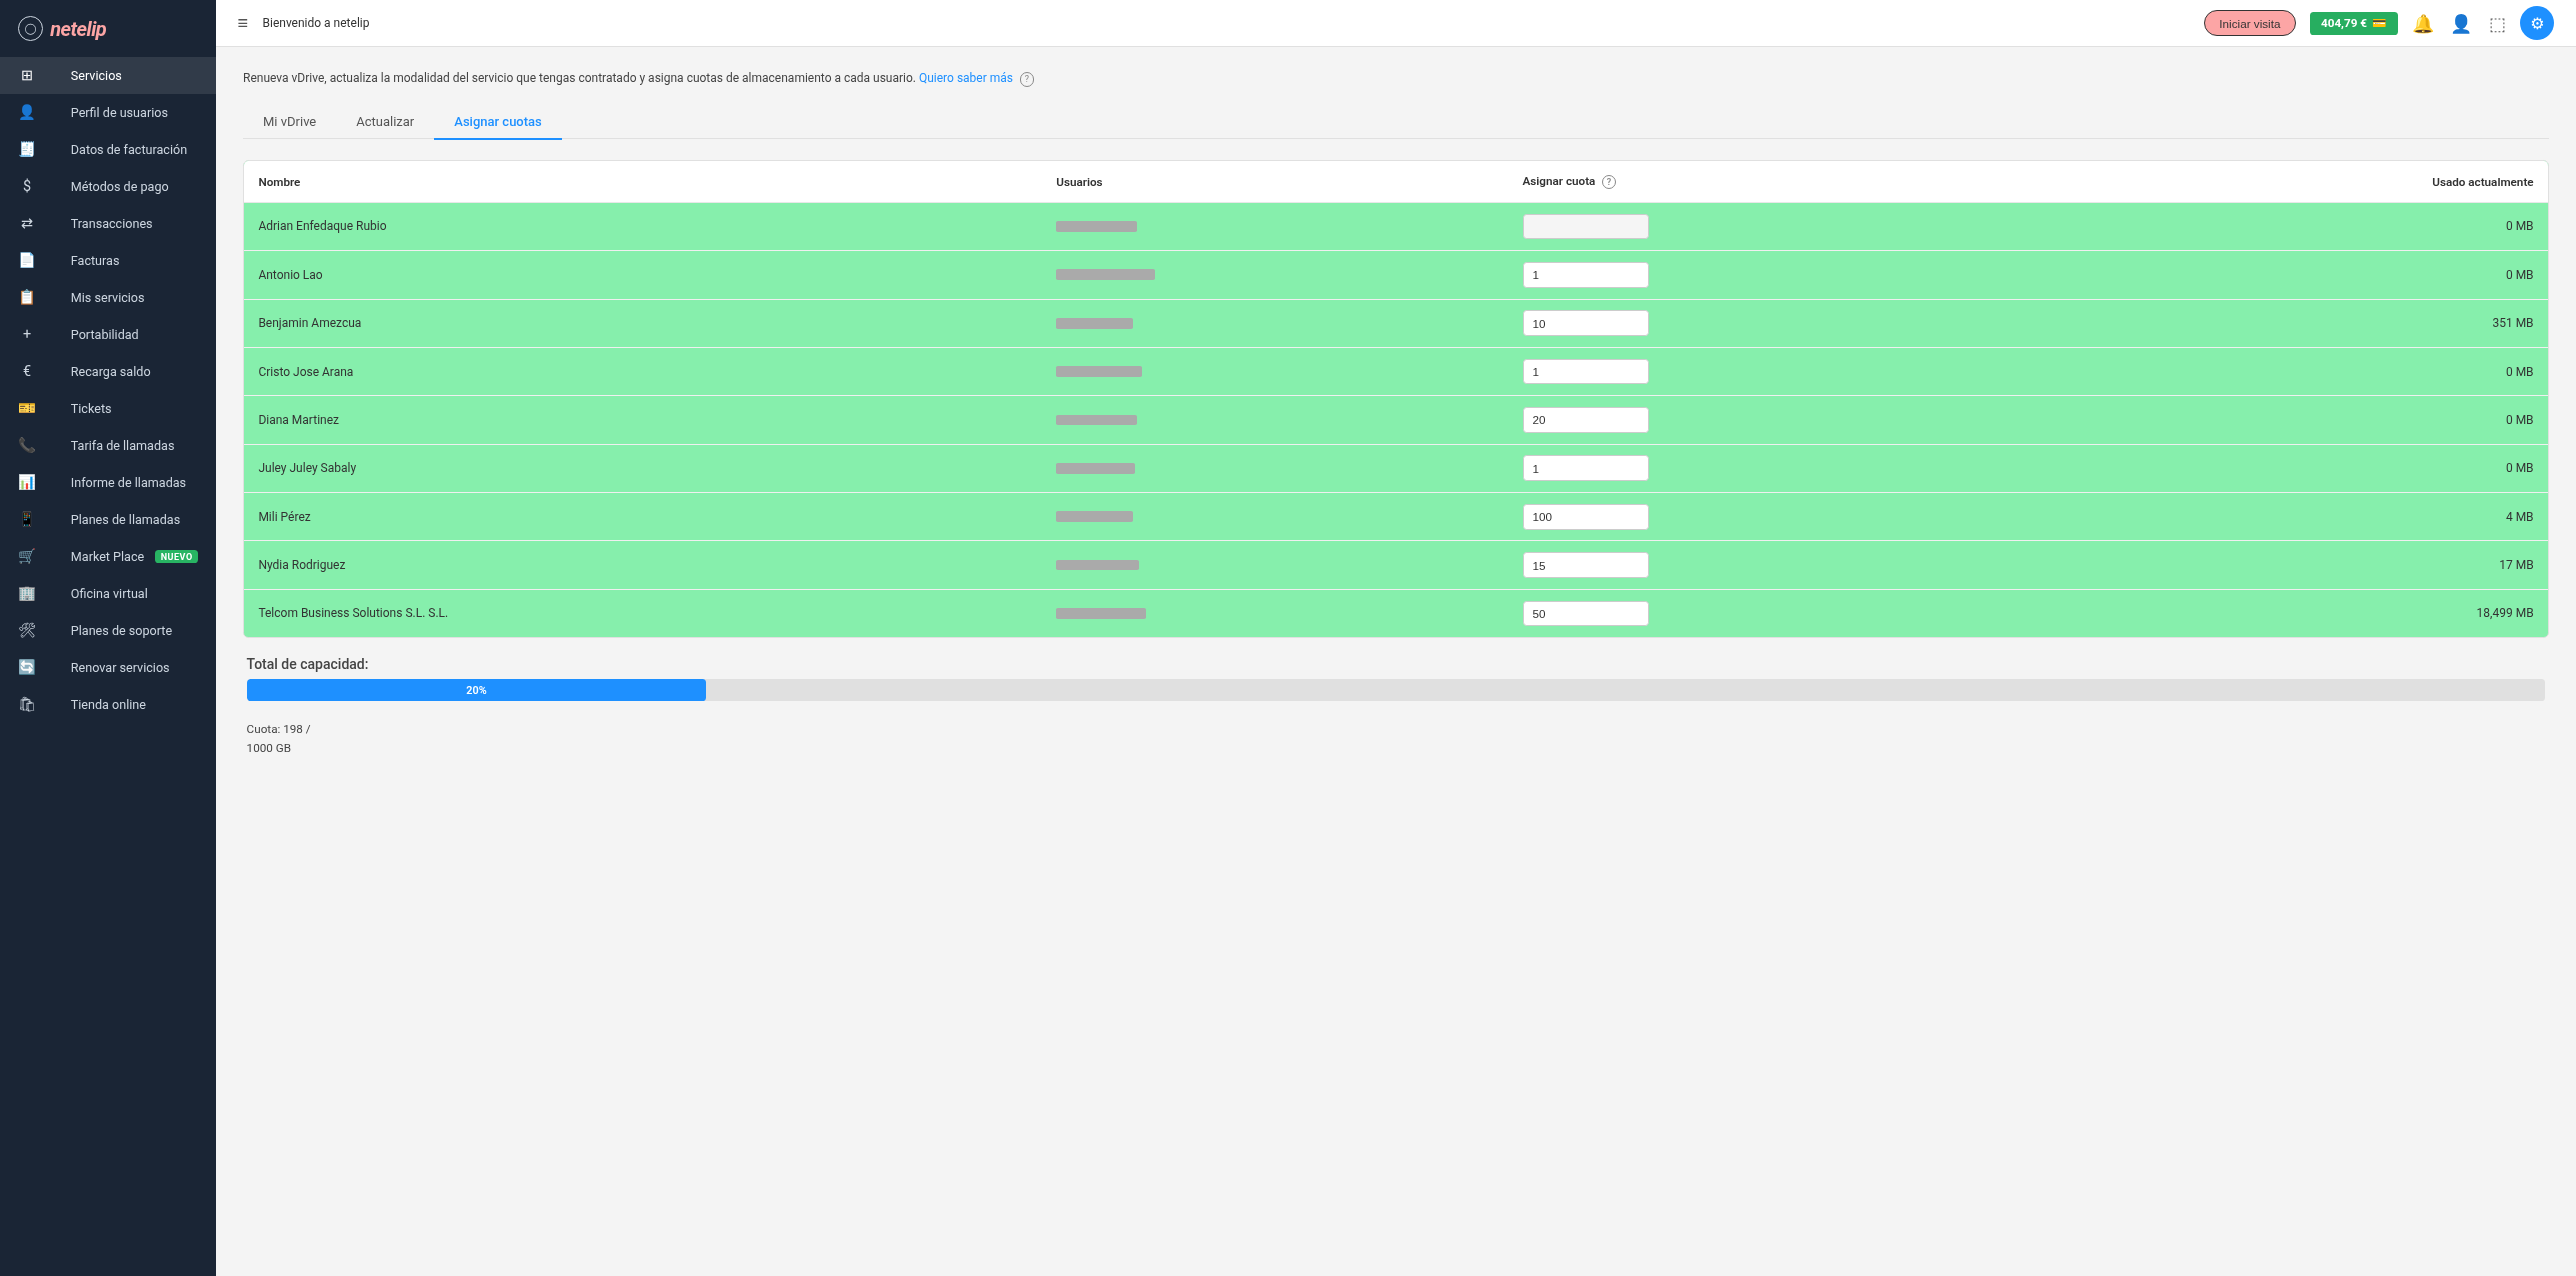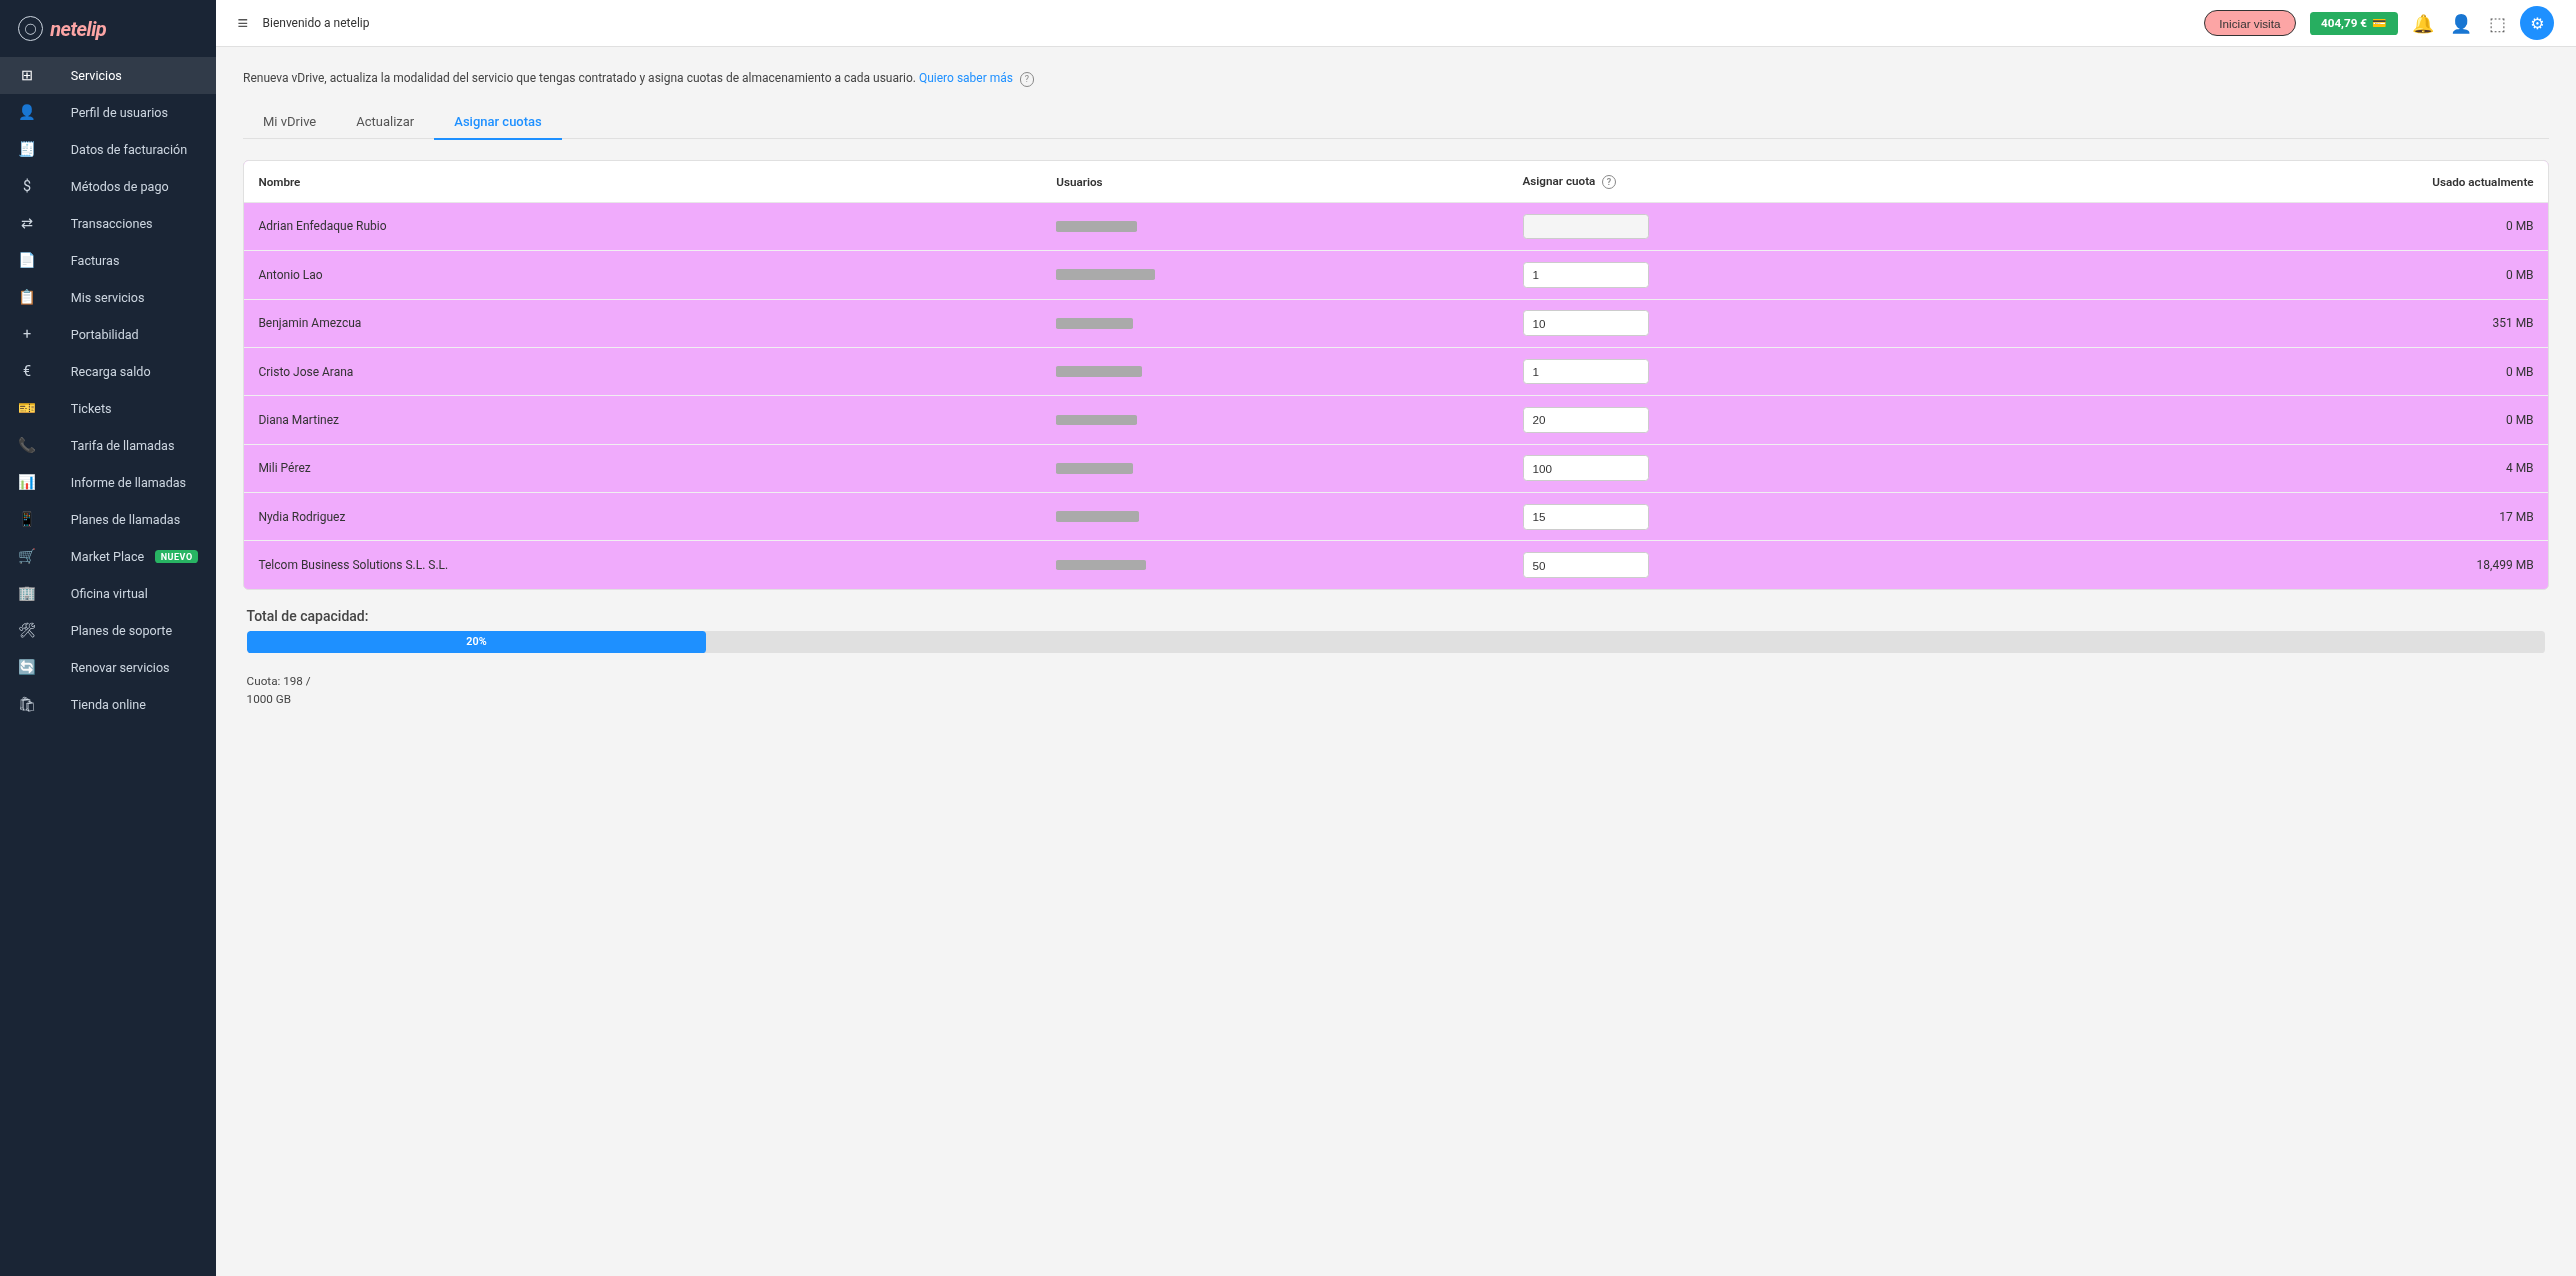--- a/index.html
+++ b/index.html
@@ -133,21 +133,21 @@
       color: #555;
       cursor: pointer;
       border-bottom: 2.7px solid transparent;
       margin-bottom: -1.8px;
       transition: color 0.15s;
     }
     .tab.active { color: #1e90ff; border-bottom: 2.7px solid #1e90ff; font-weight: 500; }
 
     
     .table-card {
-      background: #f0abfc;
+      background: #86efac;
       border: 0.9px solid #e0e0e0;
       border-radius: 5.4px;
       overflow: hidden;
     }
     .data-table {
       width: 100%;
       border-collapse: collapse;
     }
     .data-table thead tr {
       background: #fff;
@@ -440,20 +440,30 @@
               <td>Diana Martinez</td>
               <td>
                 <div class="user-bar-wrap">
                   <div class="user-bar" style="width: 81px;"></div>
                 </div>
               </td>
               <td><input type="text" class="quota-input" value="20" style=""></td>
               <td>0 MB</td>
             </tr>
             <tr>
+              <td>Juley Juley Sabaly</td>
+              <td>
+                <div class="user-bar-wrap">
+                  <div class="user-bar" style="width: 79px;"></div>
+                </div>
+              </td>
+              <td><input type="text" class="quota-input" value="1" style=""></td>
+              <td>0 MB</td>
+            </tr>
+            <tr>
               <td>Mili Pérez</td>
               <td>
                 <div class="user-bar-wrap">
                   <div class="user-bar" style="width: 77px;"></div>
                 </div>
               </td>
               <td><input type="text" class="quota-input" value="100" style=""></td>
               <td>4 MB</td>
             </tr>
             <tr>

